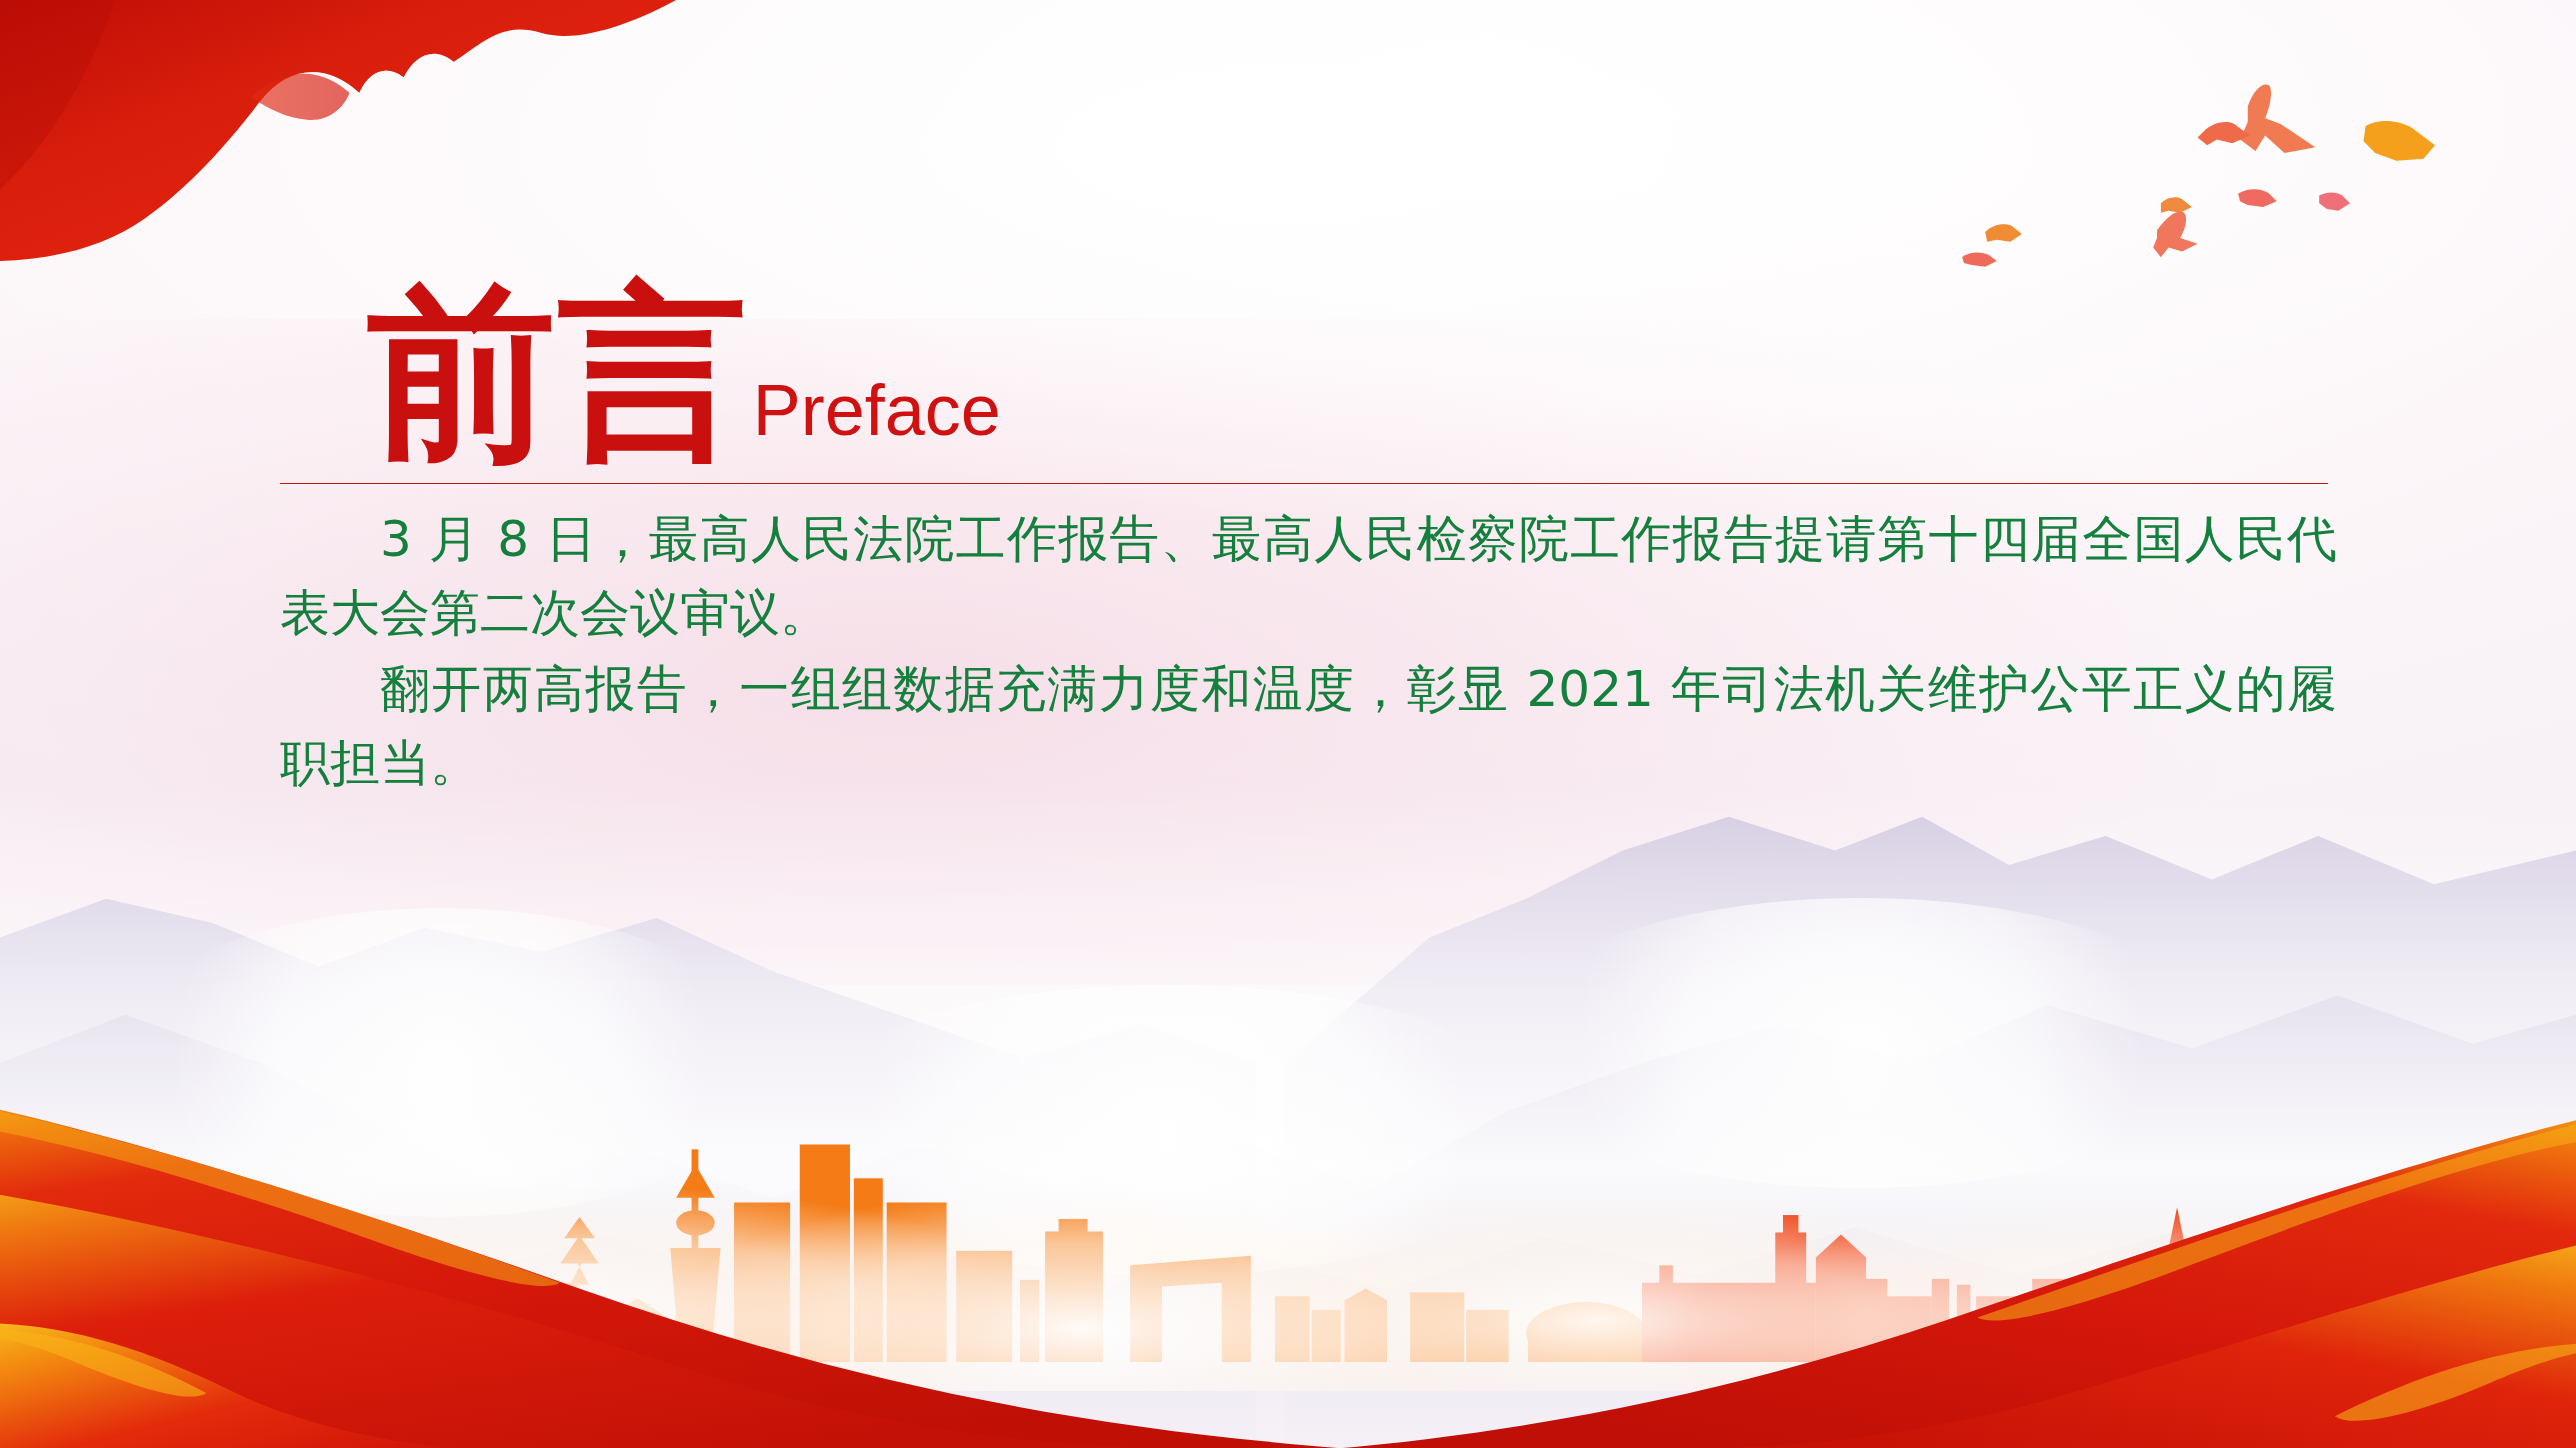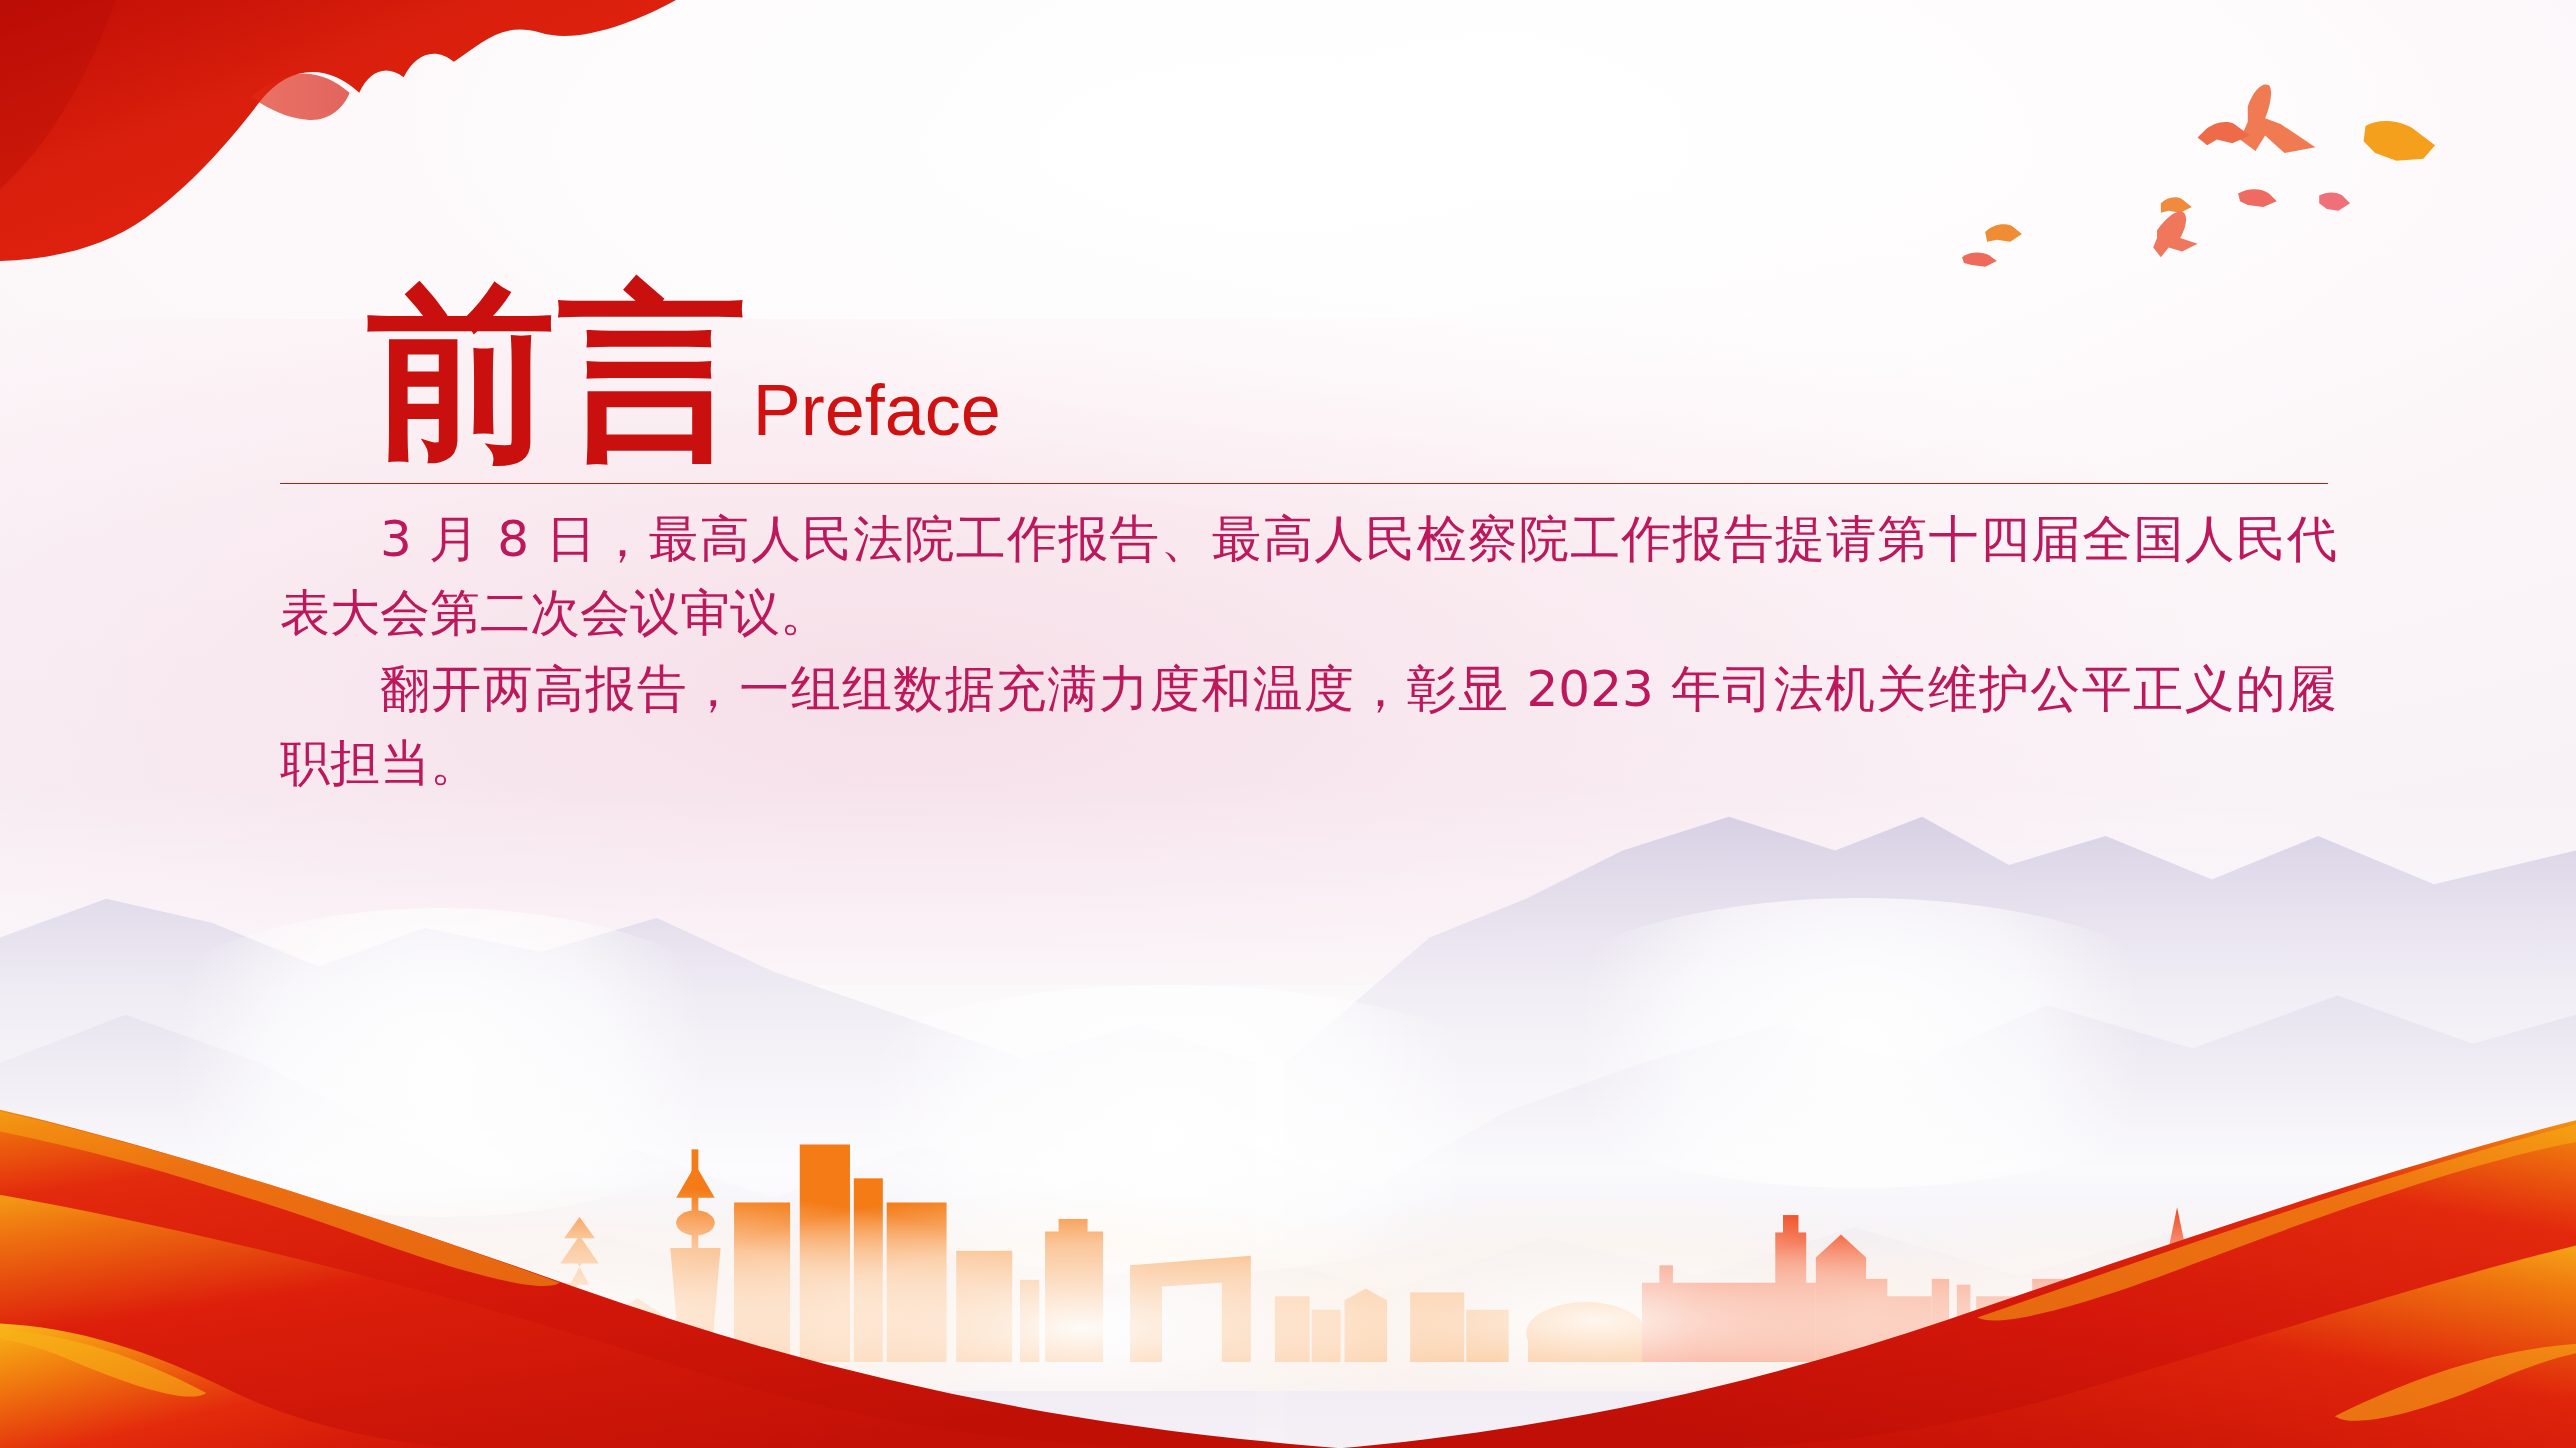--- a/index.html
+++ b/index.html
@@ -115,21 +115,21 @@
     height: 1.9px;
     background: #b41d14;
     margin-top: 13.5px;
   }
   .body-text {
     margin-top: 17.4px;
     width: 2057px;
     font-family: "DejaVu Sans", "Liberation Sans", sans-serif;
     font-size: 50px;
     line-height: 1.48;
-    color: #be185d;
+    color: #15803d;
     text-align: justify;
   }
   .body-text p {
     margin: 0 0 1.9px 0;
     text-indent: 100px;
   }
 </style>
 </head>
 <body>
 
@@ -347,19 +347,19 @@
 
     <div class="title-row">
       <div class="title-cn">前言</div>
       <div class="title-en">Preface</div>
     </div>
 
     <div class="divider"></div>
 
     <div class="body-text">
       <p>3 月 8 日，最高人民法院工作报告、最高人民检察院工作报告提请第十四届全国人民代表大会第二次会议审议。</p>
-      <p>翻开两高报告，一组组数据充满力度和温度，彰显 2023 年司法机关维护公平正义的履职担当。</p>
+      <p>翻开两高报告，一组组数据充满力度和温度，彰显 2021 年司法机关维护公平正义的履职担当。</p>
     </div>
 
   </div>
 
 </div>
 
 
 </body></html>

